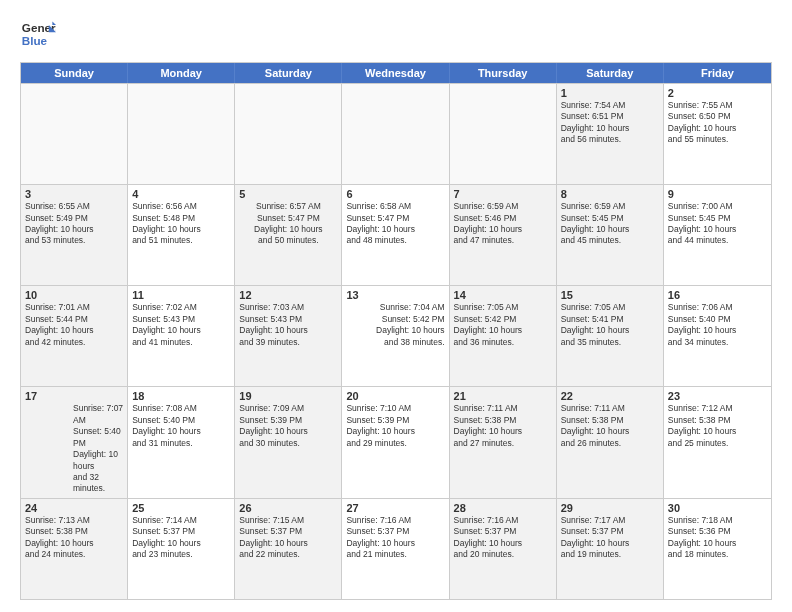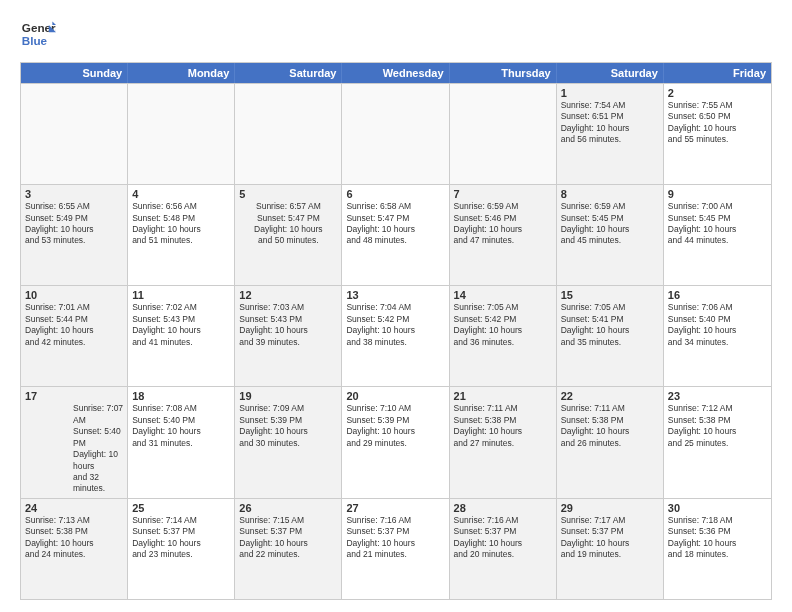--- a/index.html
+++ b/index.html
@@ -54,21 +54,21 @@
       display: grid;
       grid-template-columns: repeat(7, 1fr);
       background: #4472C4;
     }
     .cal-header-cell {
       color: #fff;
       font-size: 11px;
       font-weight: bold;
       padding: 4px 5px;
       border-right: 1px solid #5580cc;
-      text-align: right;
+      text-align: center;
     }
     .cal-header-cell:last-child { border-right: none; }
     .cal-body {
       flex: 1;
       display: flex;
       flex-direction: column;
     }
     .cal-row {
       display: grid;
       grid-template-columns: repeat(7, 1fr);
@@ -219,21 +219,21 @@
           </div>
           <div class="cal-cell shaded">
             <span class="day-num">12</span>
             <div class="day-info" style="white-space: pre-line;">Sunrise: 7:03 AM
 Sunset: 5:43 PM
 Daylight: 10 hours
 and 39 minutes.</div>
           </div>
           <div class="cal-cell">
             <span class="day-num">13</span>
-            <div class="day-info" style="white-space: pre-line;">Sunrise: 7:04 AM
+            <div class="day-info" style="white-space: pre-line; text-align: right;">Sunrise: 7:04 AM
 Sunset: 5:42 PM
 Daylight: 10 hours
 and 38 minutes.</div>
           </div>
           <div class="cal-cell shaded">
             <span class="day-num">14</span>
             <div class="day-info" style="white-space: pre-line;">Sunrise: 7:05 AM
 Sunset: 5:42 PM
 Daylight: 10 hours
 and 36 minutes.</div>

